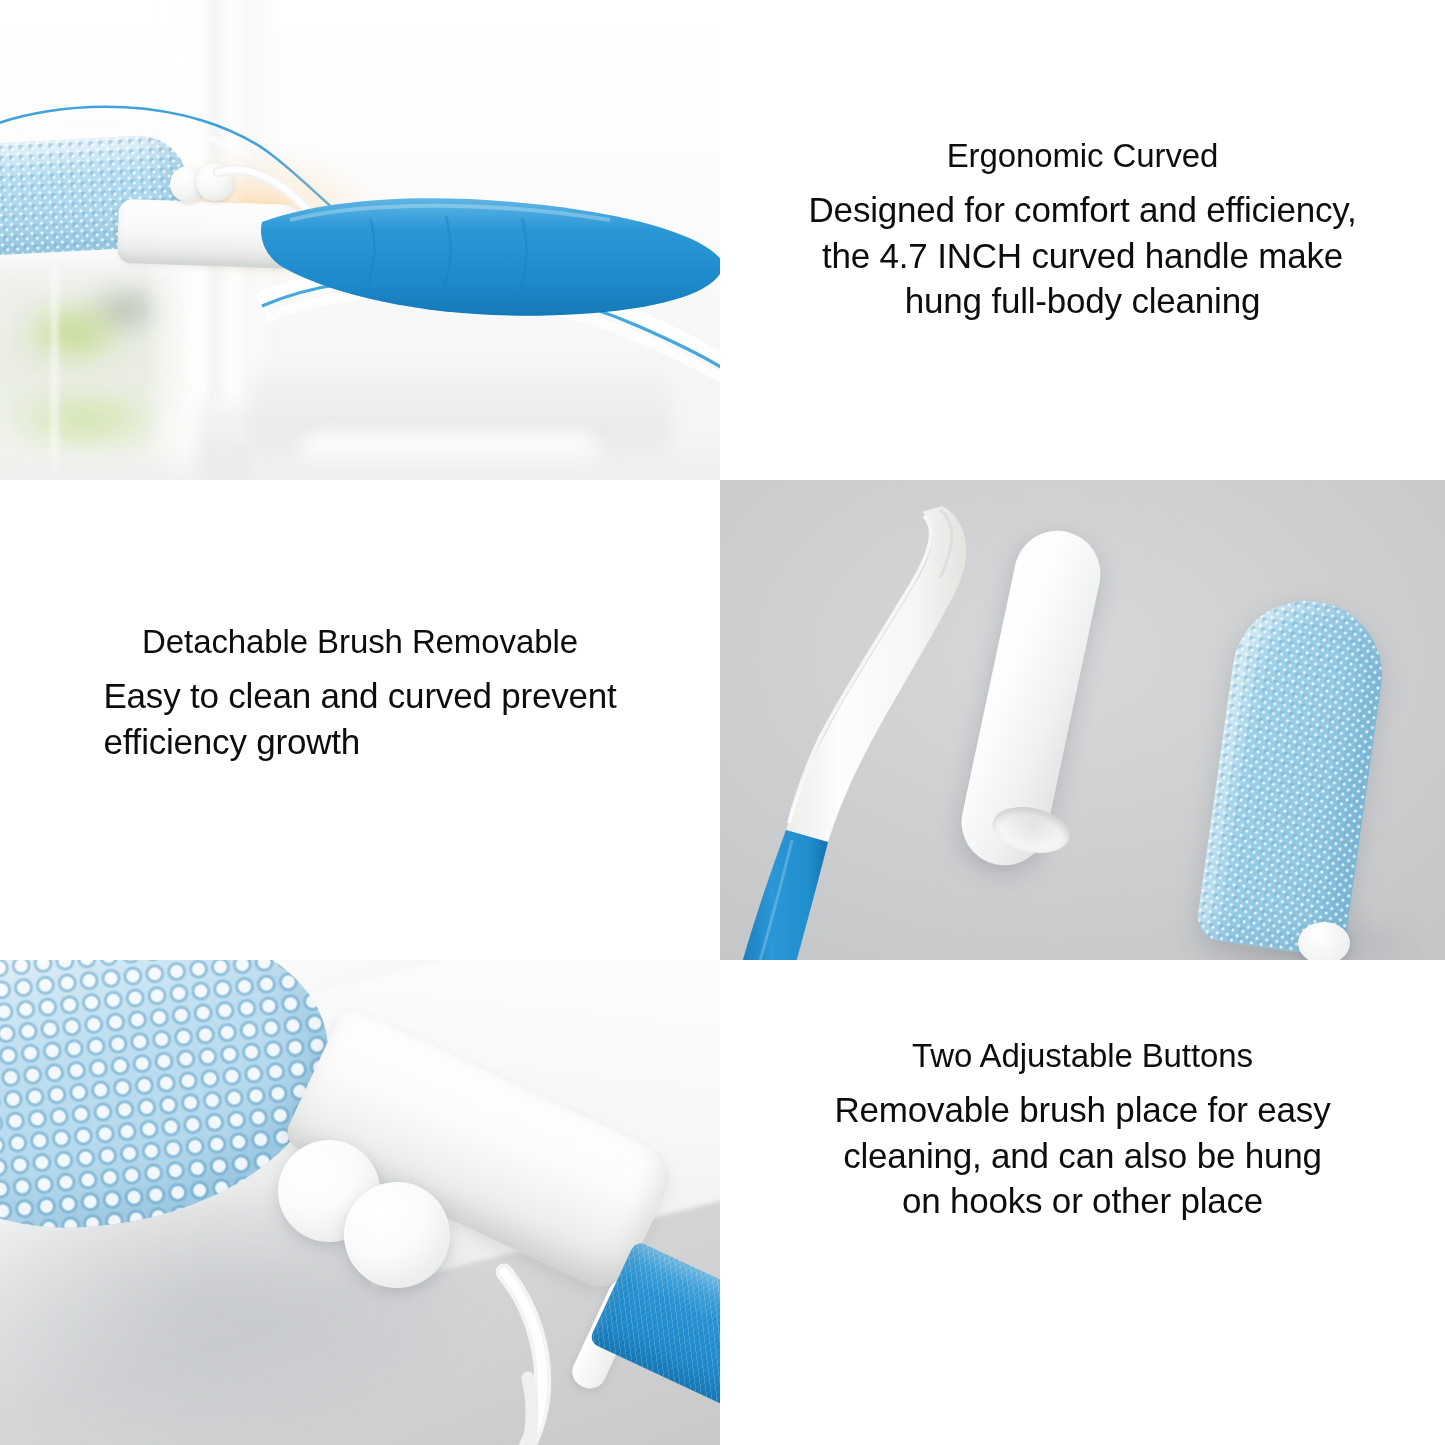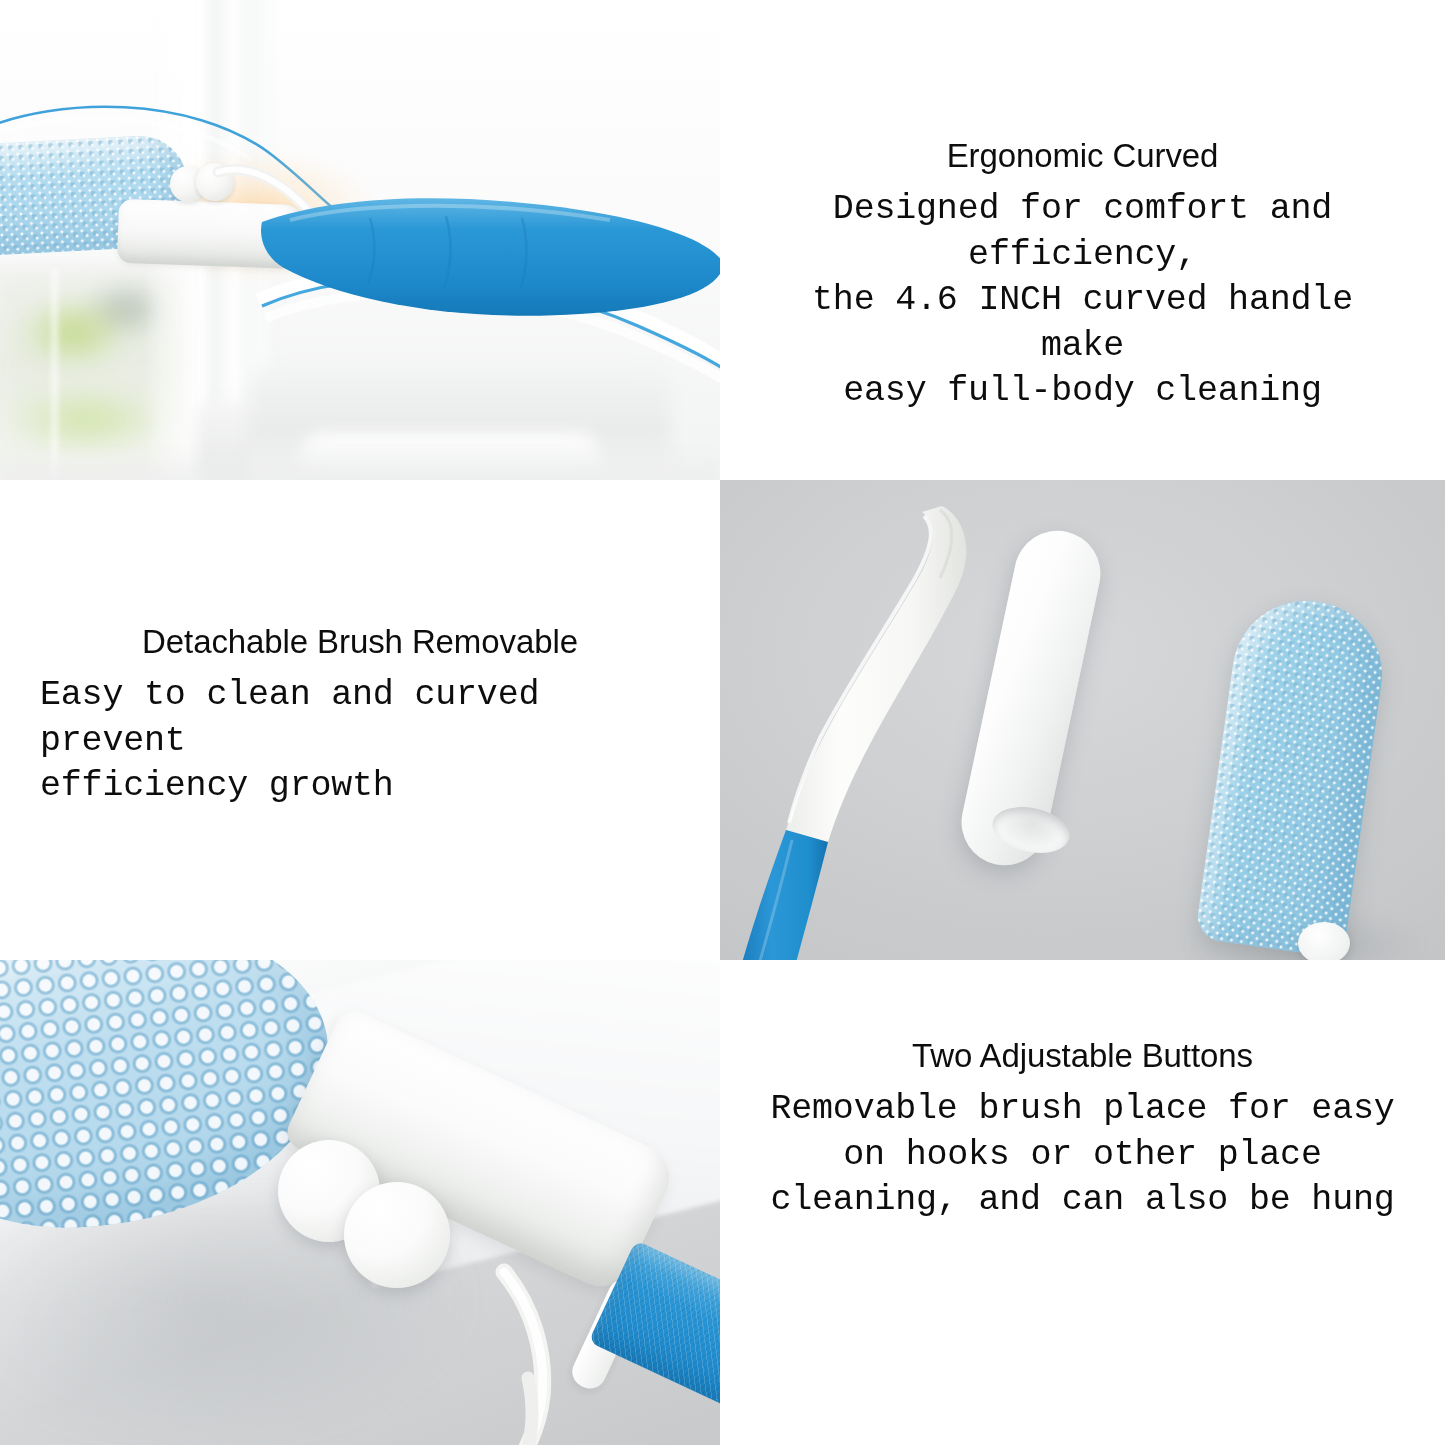--- a/index.html
+++ b/index.html
@@ -48,21 +48,21 @@
   .feat-body {
     margin-top:11px;
     font-size:35px;
     font-weight:400;
     line-height:1.30;
     text-align:center;
     color:#0d0d0d;
     letter-spacing:-0.2px;
     max-width:640px;
   }
-  .feat-body .ln { display:block;font-family:Liberation Mono, monospace; }
+  .feat-body .ln { display:block; }
   .feat-body.left-block { text-align:left; }
 
   
   .photo { background:#cdcfd1; }
 
   
   .panel-room { background:#f7f8f8; }
   .room-wall {
     position:absolute; inset:0;
     background:
@@ -349,22 +349,22 @@
       <path d="M 120 32 C 126 52, 126 76, 118 98" fill="none" stroke="#1a7fc0" stroke-width="2.4" opacity=".45"></path>
       <path d="M 196 30 C 202 52, 202 78, 194 102" fill="none" stroke="#1a7fc0" stroke-width="2.4" opacity=".45"></path>
       <path d="M 272 32 C 278 54, 278 80, 270 104" fill="none" stroke="#1a7fc0" stroke-width="2.4" opacity=".45"></path>
     </svg>
   </div>
 
   <div class="cell text-cell pad-a">
     <div class="feat-heading">Ergonomic Curved</div>
     <div class="feat-body">
       <span class="ln">Designed for comfort and efficiency,</span>
-      <span class="ln">the 4.6 INCH curved handle make</span>
-      <span class="ln">easy full-body cleaning</span>
+      <span class="ln">the 4.7 INCH curved handle make</span>
+      <span class="ln">hung full-body cleaning</span>
     </div>
   </div>
 
   <div class="cell text-cell pad-b">
     <div class="feat-heading">Detachable Brush Removable</div>
     <div class="feat-body left-block">
       <span class="ln">Easy to clean and curved prevent</span>
       <span class="ln">efficiency growth</span>
     </div>
   </div>
@@ -424,18 +424,18 @@
       <path d="M 84 12 C 112 46, 126 92, 122 136 C 118 174, 100 202, 84 226" fill="none" stroke="#ffffff" stroke-width="9" stroke-linecap="round" opacity=".9"></path>
       <path d="M 108 118 C 116 152, 112 190, 96 222" fill="none" stroke="#eff0ee" stroke-width="13" stroke-linecap="round"></path>
       <ellipse cx="88" cy="230" rx="17" ry="13" fill="#f7f8f6"></ellipse>
     </svg>
   </div>
 
   <div class="cell text-cell pad-c">
     <div class="feat-heading">Two Adjustable Buttons</div>
     <div class="feat-body">
       <span class="ln">Removable brush place for easy</span>
+      <span class="ln">cleaning, and can also be hung</span>
       <span class="ln">on hooks or other place</span>
-      <span class="ln">cleaning, and can also be hung</span>
     </div>
   </div>
 
 </div>
 
 </body></html>

